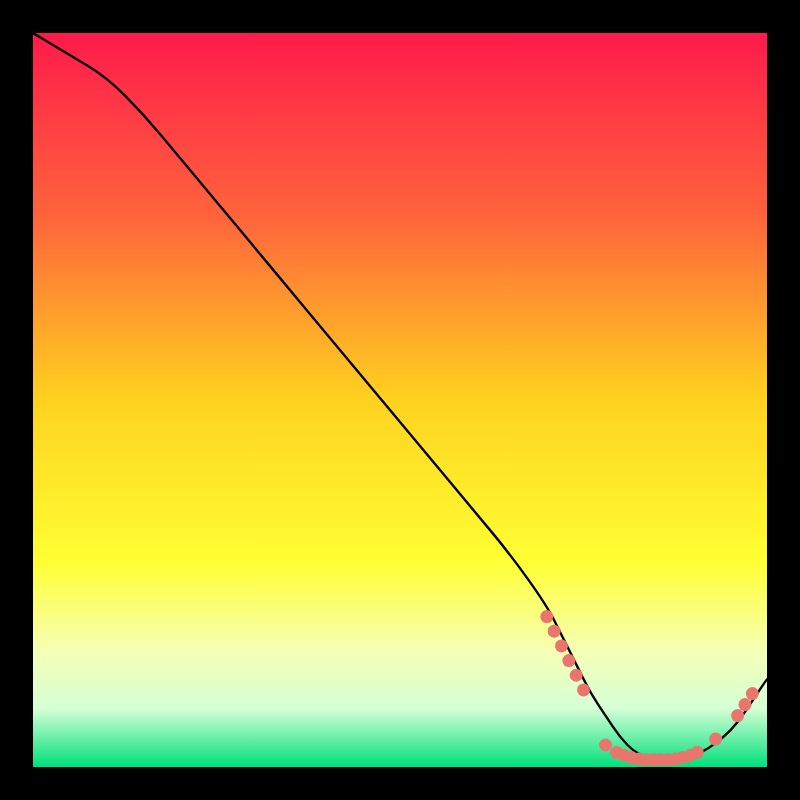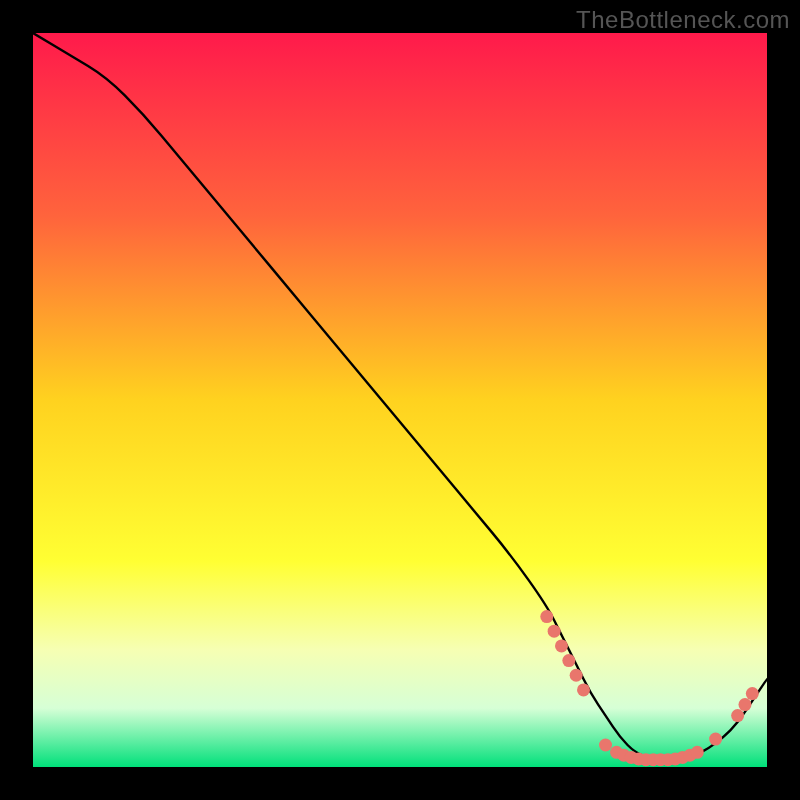--- a/index.html
+++ b/index.html
@@ -34,21 +34,20 @@
     height: 734px;
   }
   .plot svg {
     display: block;
   }
 </style>
 </head>
 <body>
 
 <div class="stage">
-  <div class="watermark">TheBottleneck.com</div>
 
   <div class="plot">
     <svg id="chart-svg" width="734" height="734" viewBox="0 0 734 734">
       <defs>
         <linearGradient id="bg-grad" x1="0" y1="0" x2="0" y2="1">
             <stop offset="0.0%" stop-color="#ff1a4b"></stop>
             <stop offset="25.0%" stop-color="#ff643c"></stop>
             <stop offset="50.0%" stop-color="#ffd21f"></stop>
             <stop offset="72.0%" stop-color="#ffff33"></stop>
             <stop offset="84.0%" stop-color="#f6ffb3"></stop>

